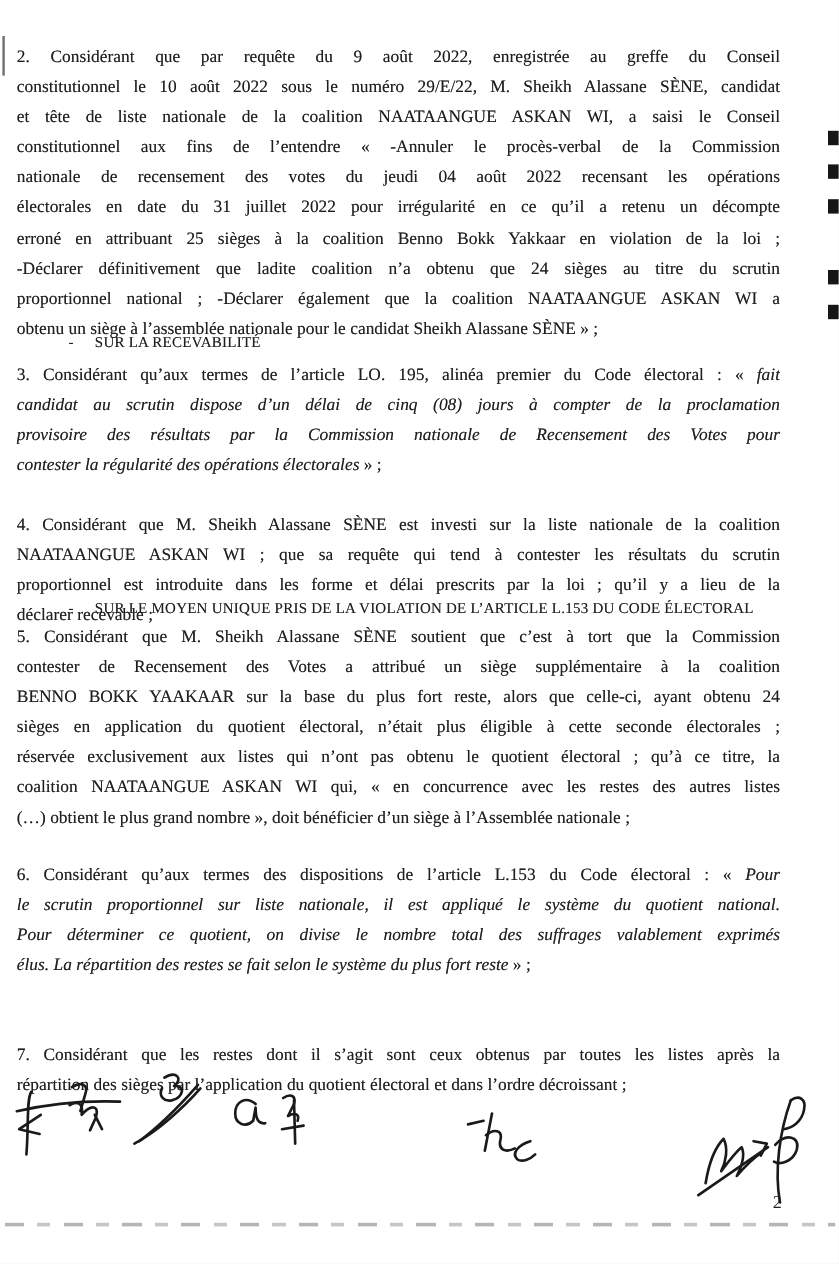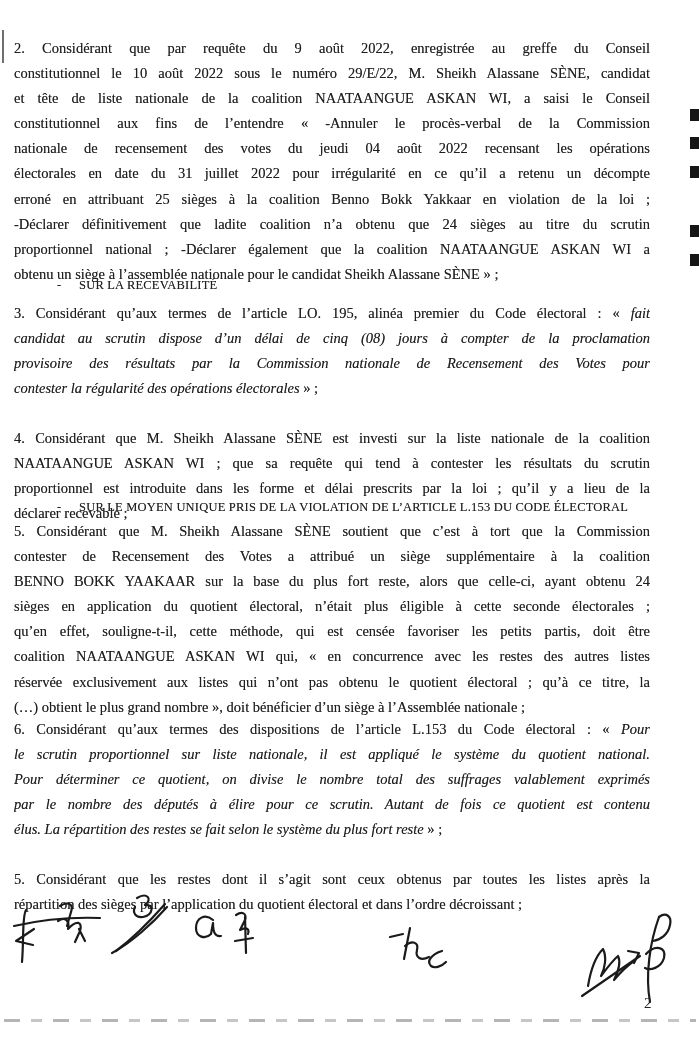--- a/index.html
+++ b/index.html
@@ -91,34 +91,32 @@
         <div class="line"><span>NAATAANGUE ASKAN WI ; que sa requête qui tend à contester les résultats du scrutin</span></div>
         <div class="line"><span>proportionnel est introduite dans les forme et délai prescrits par la loi ; qu’il y a lieu de la</span></div>
         <div class="line last"><span>déclarer recevable ;</span></div>
       </div>
       <div class="heading" style="top: 500px;"><span class="dash">-</span><span>SUR LE MOYEN UNIQUE PRIS DE LA VIOLATION DE L’ARTICLE L.153 DU CODE ÉLECTORAL</span></div>
       <div class="para" style="top: 519px;">
         <div class="line"><span>5. Considérant que M. Sheikh Alassane SÈNE soutient que c’est à tort que la Commission</span></div>
         <div class="line"><span>contester de Recensement des Votes a attribué un siège supplémentaire à la coalition</span></div>
         <div class="line"><span>BENNO BOKK YAAKAAR  sur la base du plus fort reste, alors que celle-ci, ayant obtenu 24</span></div>
         <div class="line"><span>sièges en application du quotient électoral, n’était plus éligible à cette seconde électorales ;</span></div>
-        <div class="line"><span>qu’en effet, souligne-t-il, cette méthode, qui est censée favoriser les petits partis, doit être</span></div>
+        <div class="line"><span>réservée exclusivement aux listes qui n’ont pas obtenu le quotient électoral ; qu’à ce titre, la</span></div>
         <div class="line"><span>coalition NAATAANGUE ASKAN WI qui, « en concurrence avec les restes des autres listes</span></div>
-        <div class="line"><span>réservée exclusivement aux listes qui n’ont pas obtenu le quotient électoral ; qu’à ce titre, la</span></div>
         <div class="line last"><span>(…) obtient le plus grand nombre », doit bénéficier d’un siège à l’Assemblée nationale ;</span></div>
       </div>
       <div class="para" style="top: 717px;">
         <div class="line"><span>6. Considérant qu’aux termes des dispositions de l’article L.153 du Code électoral : « </span><span class="it">Pour</span></div>
         <div class="line"><span class="it">le scrutin proportionnel sur liste nationale, il est appliqué le système du quotient national.</span></div>
         <div class="line"><span class="it">Pour déterminer ce quotient, on divise le nombre total des suffrages valablement exprimés</span></div>
-        <div class="line"><span class="it">par le nombre des députés à élire pour ce scrutin. Autant de fois ce quotient est contenu</span></div>
         <div class="line last"><span class="it">élus. La répartition des restes se fait selon le système du plus fort reste</span><span> » ;</span></div>
       </div>
       <div class="para" style="top: 867px;">
-        <div class="line"><span>5.  Considérant que les restes dont il s’agit sont ceux obtenus par toutes les listes après la</span></div>
+        <div class="line"><span>7.  Considérant que les restes dont il s’agit sont ceux obtenus par toutes les listes après la</span></div>
         <div class="line last"><span>répartition des sièges par l’application du quotient électoral et dans l’ordre décroissant ;</span></div>
       </div>
     </div>
 
   <svg class="sig-layer" width="699" height="1053" viewBox="0 0 699 1053">
     <g fill="none" stroke="#1a1a1a" stroke-width="2.2" stroke-linecap="round" stroke-linejoin="round">
       <g>
         <path d="M26,910 C22,916 24,938 22,962"></path>
         <path d="M14,926 C40,920 72,917 100,918"></path>
         <path d="M34,929 L16,941 L33,945"></path>

